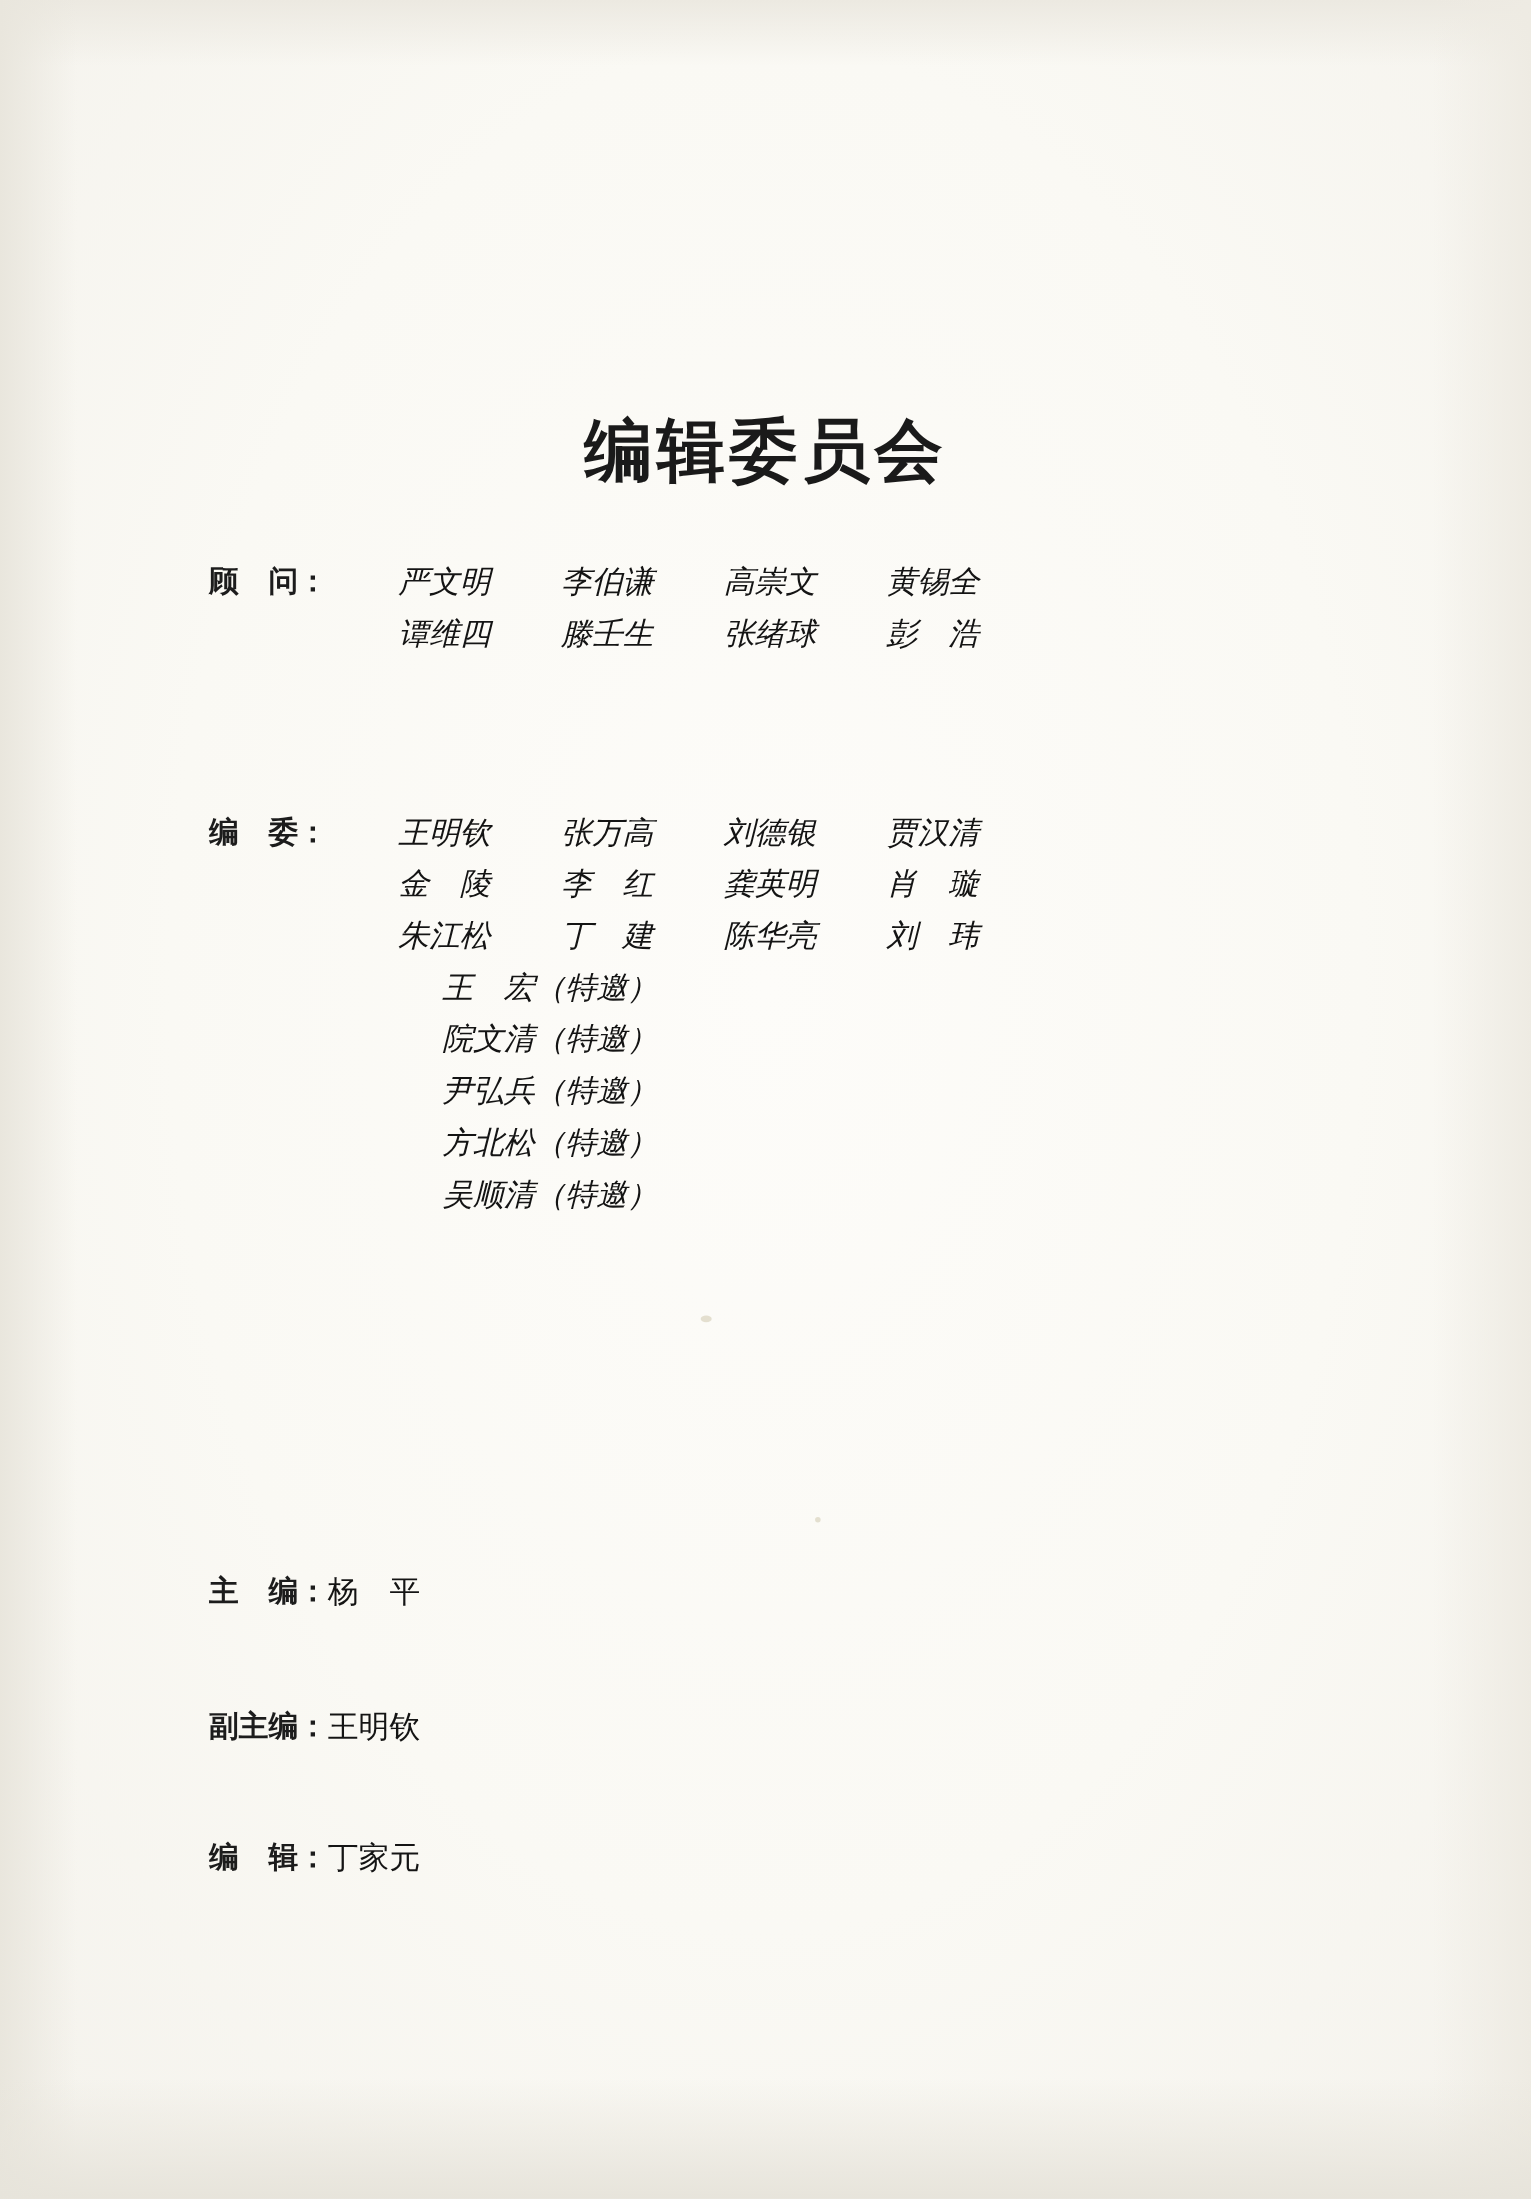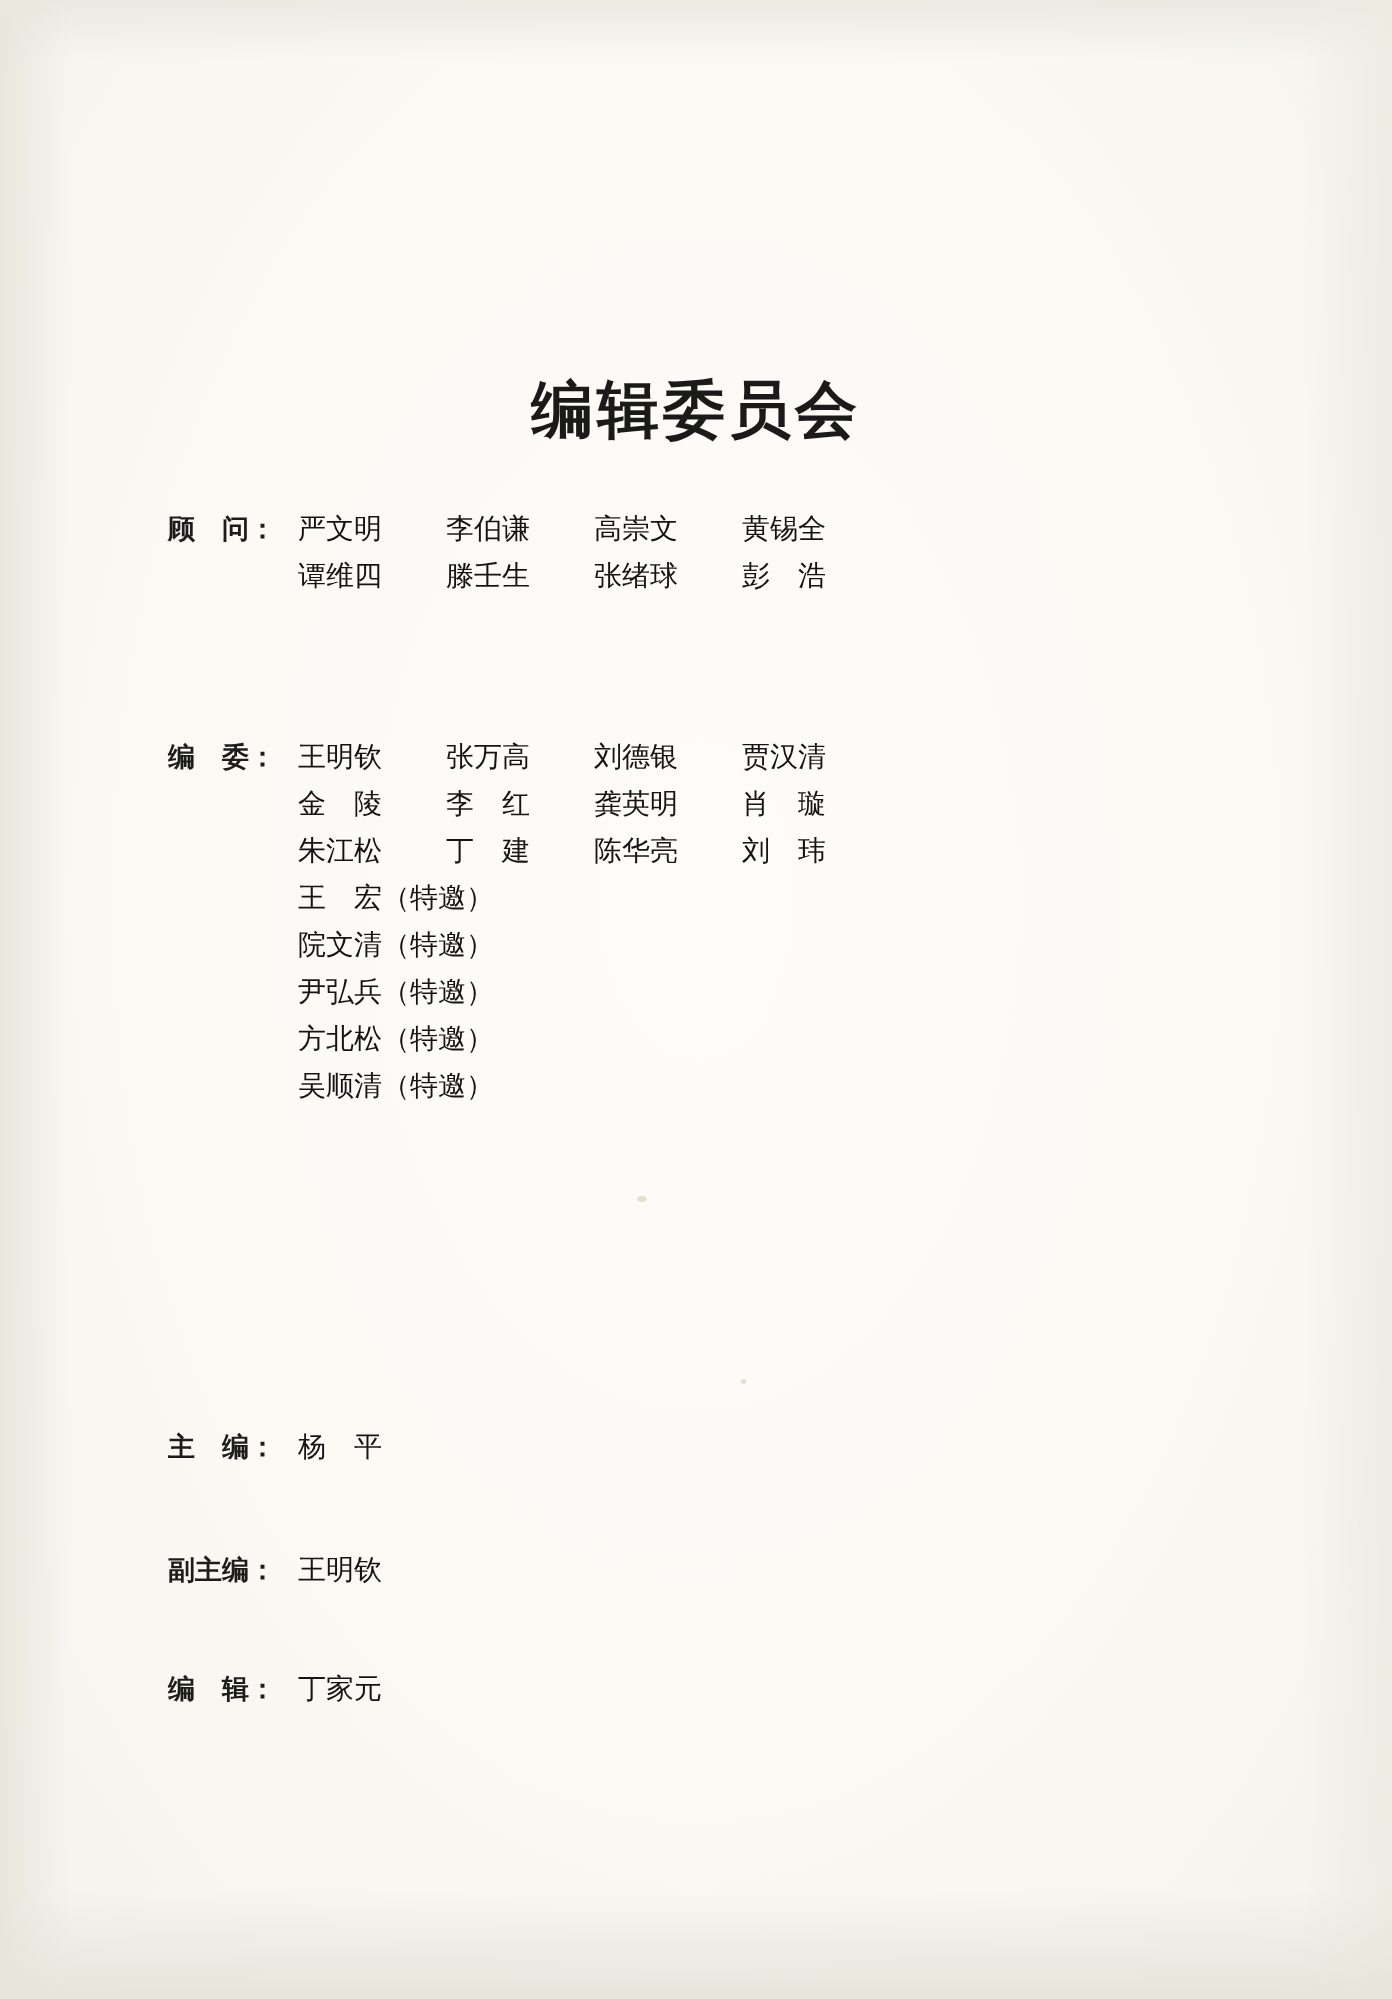--- a/index.html
+++ b/index.html
@@ -67,20 +67,21 @@
     font-weight: bold;
     letter-spacing: 4px;
     color: #1a1a1a;
     font-family: "DejaVu Serif", "Liberation Serif", serif;
   }
 
   .section {
     position: absolute;
     left: 168px;
     width: 1100px;
+    text-align: right;
   }
 
   .row {
     display: flex;
     align-items: flex-start;
     margin-bottom: 26px;
     min-height: 34px;
   }
   .label {
     width: 130px;
@@ -88,20 +89,21 @@
     font-size: 27px;
     color: #1c1c1c;
     letter-spacing: 0px;
     white-space: nowrap;
     line-height: 34px;
     font-weight: 600;
     font-family: "DejaVu Sans", "Liberation Sans", sans-serif;
   }
   .names {
     flex: 1 1 auto;
+    font-style: italic;
   }
   .names-row {
     display: flex;
     margin-bottom: 13px;
   }
   .name {
     width: 148px;
     flex: 0 0 148px;
     font-size: 28px;
     color: #141414;

